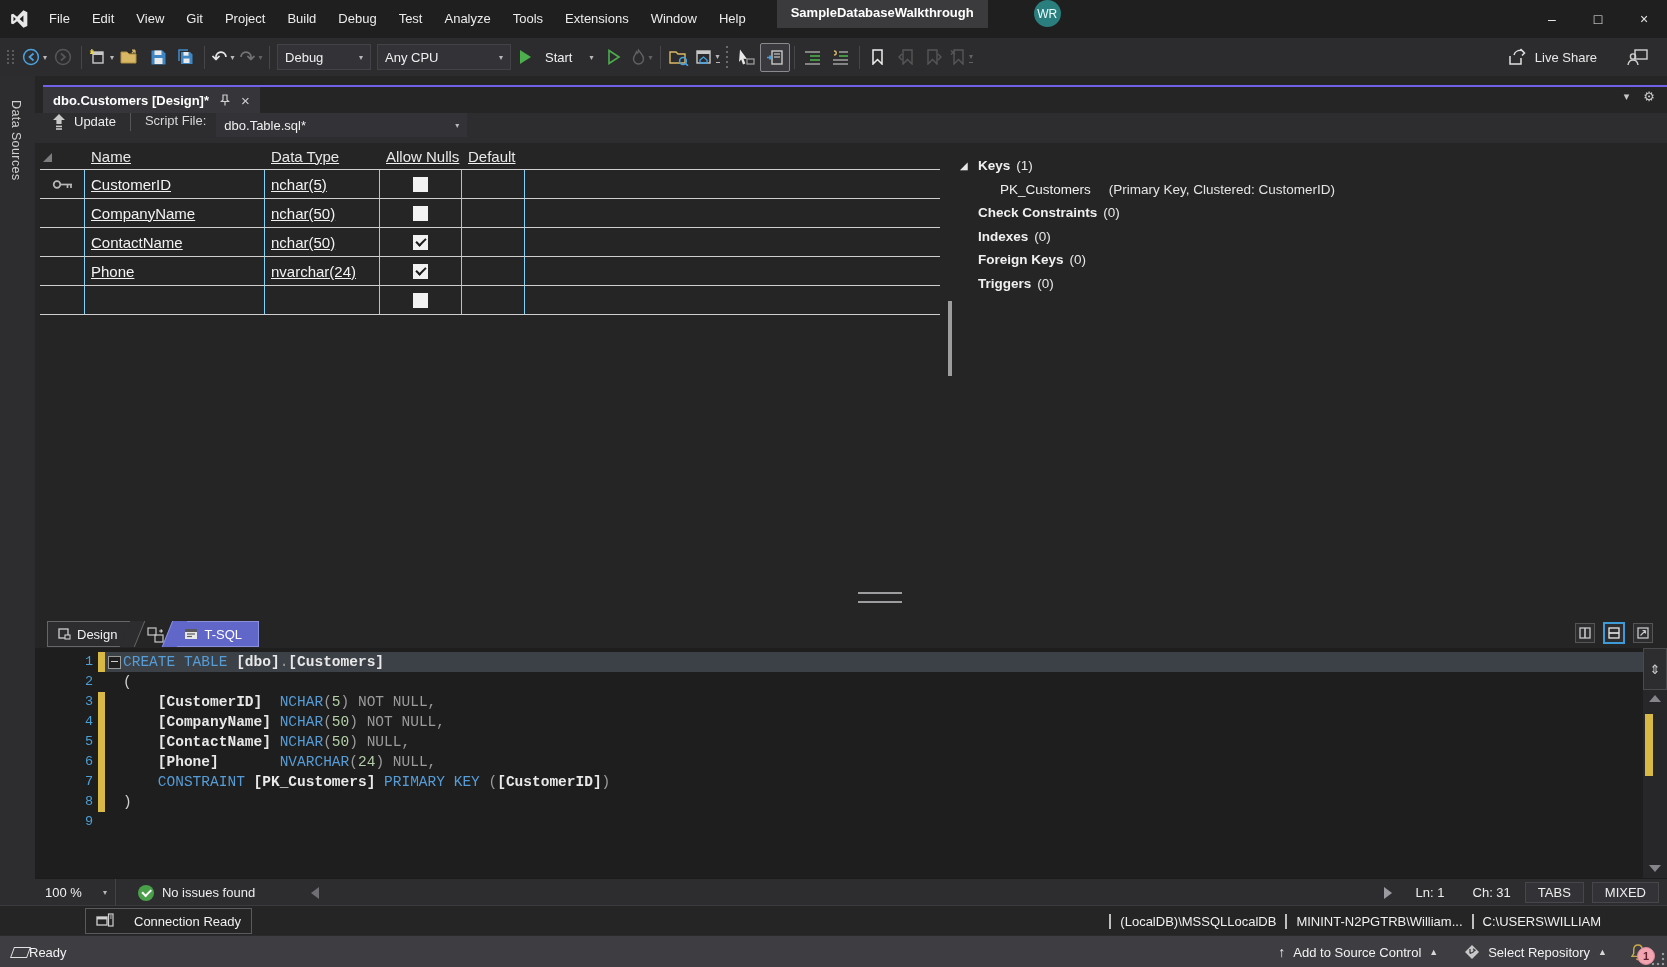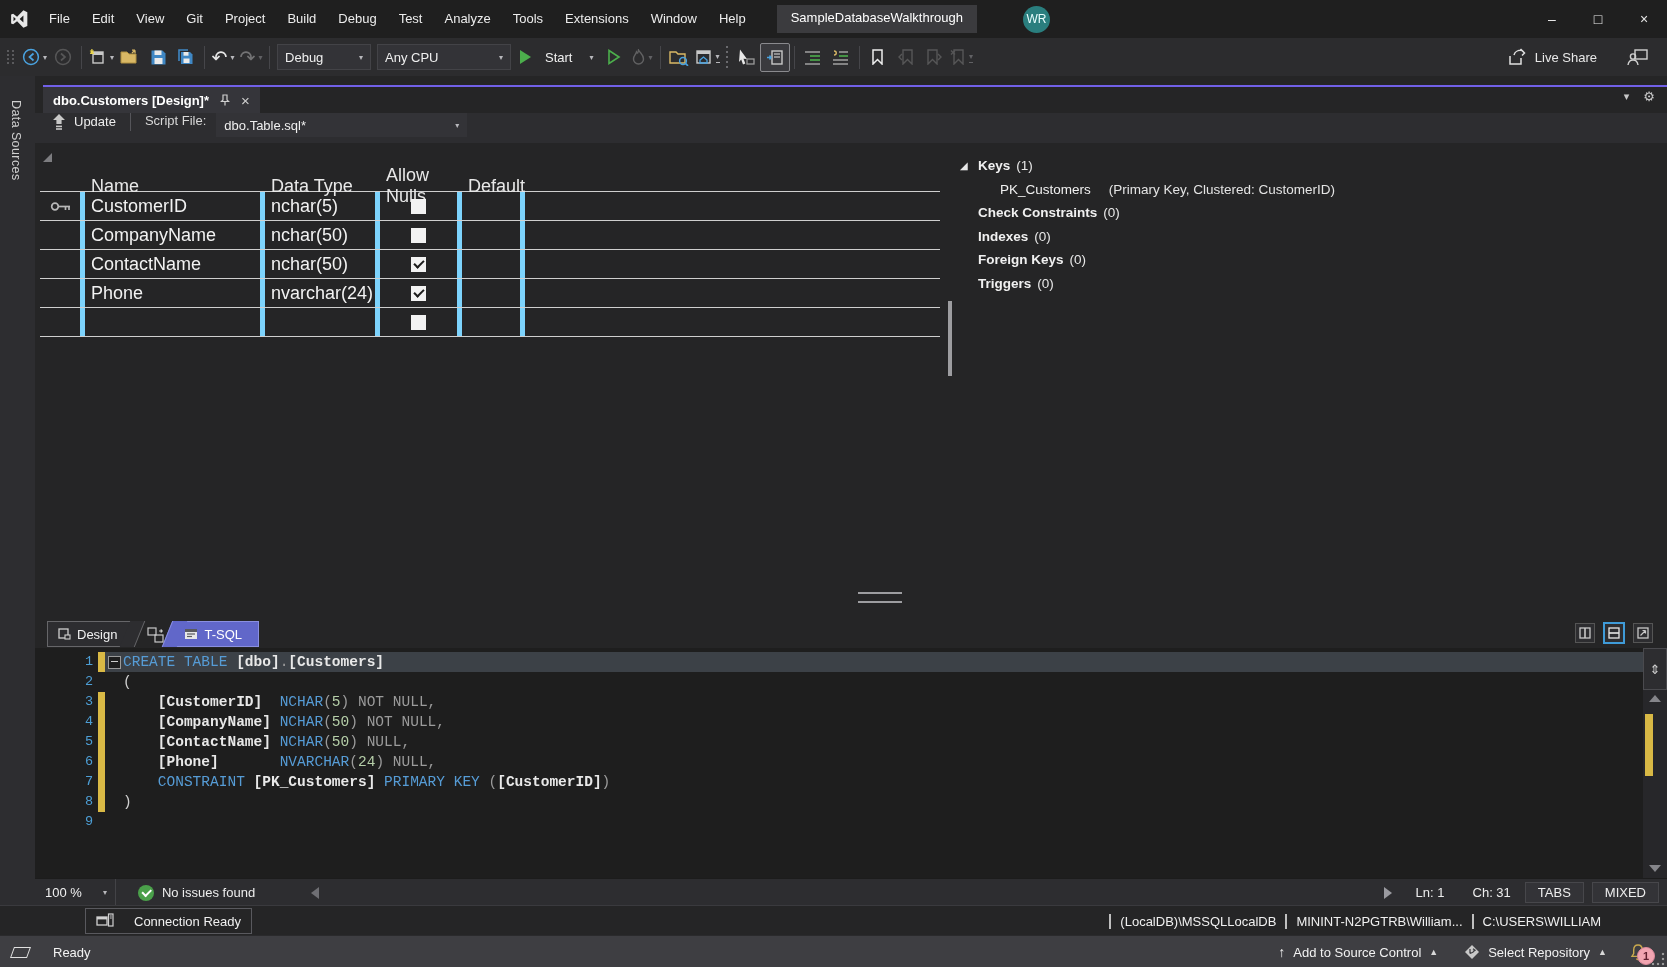--- a/index.html
+++ b/index.html
@@ -1,25 +1,25 @@
 <!DOCTYPE html>
 <html><head>
 <meta charset="utf-8">
 <style>
   html,body{margin:0;padding:0;background:#141414;}
   .app{position:relative;width:1667px;height:967px;background:#1e1e1e;color:#f1f1f1;
        font-family:"Liberation Sans",sans-serif;font-size:13px;overflow:hidden;-webkit-font-smoothing:antialiased;}
 
   
-  .titlebar{position:absolute;top:0;left:0;right:0;height:38px;background:#1f1f1f;display:flex;align-items:center;}
+  .titlebar{position:absolute;top:0;left:0;right:0;height:38px;background:#1f1f1f;display:flex;align-items:flex-start;}
   .vs-logo{width:38px;height:38px;display:flex;align-items:center;justify-content:center;}
   .menu-item{padding:0 11px;height:38px;line-height:38px;color:#ececec;cursor:default;}
   .search-box{display:flex;align-items:center;width:256px;height:25px;background:#252526;border:1px solid #444448;margin-left:26px;padding:0 6px;}
   .search-box input{flex:1;background:transparent;border:none;outline:none;color:#c8c8c8;font-family:"Liberation Sans",sans-serif;font-size:13px;}
-  .proj-box{margin-left:20px;background:#3b3b3e;height:28px;line-height:26px;padding:0 14px;color:#ffffff;}
+  .proj-box{margin-left:20px;background:#3b3b3e;height:28px;line-height:26px;padding:0 14px;color:#ffffff;font-weight:bold;}
   .avatar{width:27px;height:27px;border-radius:50%;background:#2a7e7e;color:#eafefe;display:flex;align-items:center;justify-content:center;font-size:12px;margin-left:46px;}
   .win-btn{width:46px;height:38px;display:flex;align-items:center;justify-content:center;color:#e6e6e6;font-size:14px;}
 
   
   .toolbar{position:absolute;top:38px;left:0;right:0;height:38px;background:#2c2c2e;display:flex;align-items:center;padding-left:2px;border-bottom:1px solid #1a1a1a;}
   .tb-grip{display:grid;grid-template-columns:3px 3px;grid-gap:2px;margin:0 5px;}
   .tb-grip i{width:2px;height:2px;border-radius:50%;background:#6a6a6e;}
   .tb-sep{width:1px;height:23px;background:#46464a;margin:0 4px;}
   .tb-dotsep{width:4px;height:23px;margin:0 3px;background:repeating-linear-gradient(#6a6a6e 0 2px,transparent 2px 5px);background-size:2px 100%;background-repeat:no-repeat;background-position:center;}
   .tb-btn{height:27px;min-width:24px;display:flex;align-items:center;justify-content:center;padding:0 2px;border-radius:2px;}
@@ -46,26 +46,26 @@
   .tabstrip-right{position:absolute;top:13px;right:12px;display:flex;gap:14px;align-items:center;color:#c8c8c8;}
 
   .update-bar{position:absolute;top:37px;left:0;right:0;height:30px;background:#2d2d30;display:flex;align-items:flex-start;border-bottom:1px solid #1c1c1c;}
   .upd-btn{display:flex;align-items:center;gap:7px;margin-left:16px;color:#ededed;}
   .ub-sep{width:1px;height:18px;background:#55555a;margin:0 14px;}
   .script-combo{display:flex;align-items:center;background:#333337;height:24px;width:235px;padding:0 8px;margin-left:10px;color:#efefef;}
   .script-combo .tb-caret{margin-left:auto;}
 
   
   .designer{position:absolute;top:67px;left:0;right:0;height:454px;background:#252526;}
-  .grid{position:absolute;left:5px;top:22px;width:900px;font-size:18px;}
+  .grid{position:absolute;left:5px;top:0;width:900px;font-size:15px;text-decoration:underline;}
   .grid-header{display:grid;grid-template-columns:45px 180px 115px 82px 63px 415px;height:26px;align-items:center;color:#e8e8e8;}
   .grid-header div{padding-left:6px;}
   .grid-row{display:grid;grid-template-columns:45px 180px 115px 82px 63px 415px;height:28px;border-bottom:1px solid #cfcfcf;}
   .grid-body{border-top:1px solid #cfcfcf;}
-  .gc{border-right:5px solid #7dd3fc;display:flex;align-items:center;padding-left:6px;color:#f2f2f2;}
+  .gc{border-right:1px solid #7dd3fc;display:flex;align-items:center;padding-left:6px;color:#f2f2f2;}
   .gc.last{border-right:none;}
   .gc.center{justify-content:center;padding-left:0;}
   .corner-tri{position:absolute;left:8px;top:10px;width:0;height:0;border-left:9px solid transparent;border-bottom:9px solid #7d7d80;}
   .checkbox{width:15px;height:15px;background:#f2f2f2;position:relative;}
   .checkbox.checked::after{content:"";position:absolute;left:3px;top:3.5px;width:8px;height:4px;border-left:2px solid #1b1b1b;border-bottom:2px solid #1b1b1b;transform:rotate(-45deg);}
   .v-split{position:absolute;left:913px;top:158px;width:4px;height:75px;background:#9d9da0;}
 
   .keys-tree{position:absolute;left:925px;top:11px;right:10px;font-size:13.5px;line-height:23.5px;color:#f0f0f0;}
   .tree-row{display:flex;align-items:center;gap:6px;}
   .tree-arrow{font-size:10px;color:#e8e8e8;width:12px;}
@@ -126,21 +126,21 @@
   .mode-box{border:1px solid #47474b;background:#333337;padding:2px 12px;margin-right:8px;color:#ededed;}
 
   
   .connection-bar{position:absolute;left:0;right:0;top:905px;height:30px;background:#252526;border-top:1px solid #3a3a3e;display:flex;align-items:center;}
   .conn-box{display:flex;align-items:center;gap:20px;border:1px solid #59595e;height:24px;padding:0 10px;margin-left:85px;color:#f0f0f0;}
   .conn-right{margin-left:auto;display:flex;align-items:center;padding-right:57px;}
   .conn-item{padding:0 9px;color:#f0f0f0;border-left:2px solid #bFBFBF;line-height:15px;}
 
   
   .status-bar{position:absolute;left:0;right:0;top:935px;height:32px;background:#3e3e42;display:flex;align-items:center;border-top:1px solid #2a2a2c;}
-  .ready{display:flex;align-items:center;gap:24px;margin-left:12px;color:#f2f2f2;}
+  .ready{display:flex;align-items:center;gap:0;margin-left:12px;color:#f2f2f2;}
   .pgram{width:15px;height:9px;border:1.5px solid #e0e0e0;transform:skewX(-20deg);}
   .sb-right{margin-left:auto;display:flex;align-items:center;gap:6px;padding-right:14px;}
   .sb-item{display:flex;align-items:center;gap:8px;padding:0 10px;color:#f2f2f2;height:32px;}
   .caret-up-sm{font-size:9px;color:#d8d8d8;}
   .bell-wrap{position:relative;width:30px;height:32px;display:flex;align-items:center;justify-content:center;}
   .badge{position:absolute;right:-2px;bottom:3px;width:16px;height:16px;border-radius:50%;background:#f2a5b1;border:1px solid #de8a9c;color:#5f1f2d;font-size:11px;font-weight:700;display:flex;align-items:center;justify-content:center;}
   .grip-corner{position:absolute;right:2px;bottom:2px;width:14px;height:14px;background:
      radial-gradient(circle at 12px 12px,#9a9a9a 1.3px,transparent 1.6px),
      radial-gradient(circle at 7px 12px,#9a9a9a 1.3px,transparent 1.6px),
      radial-gradient(circle at 12px 7px,#9a9a9a 1.3px,transparent 1.6px),

